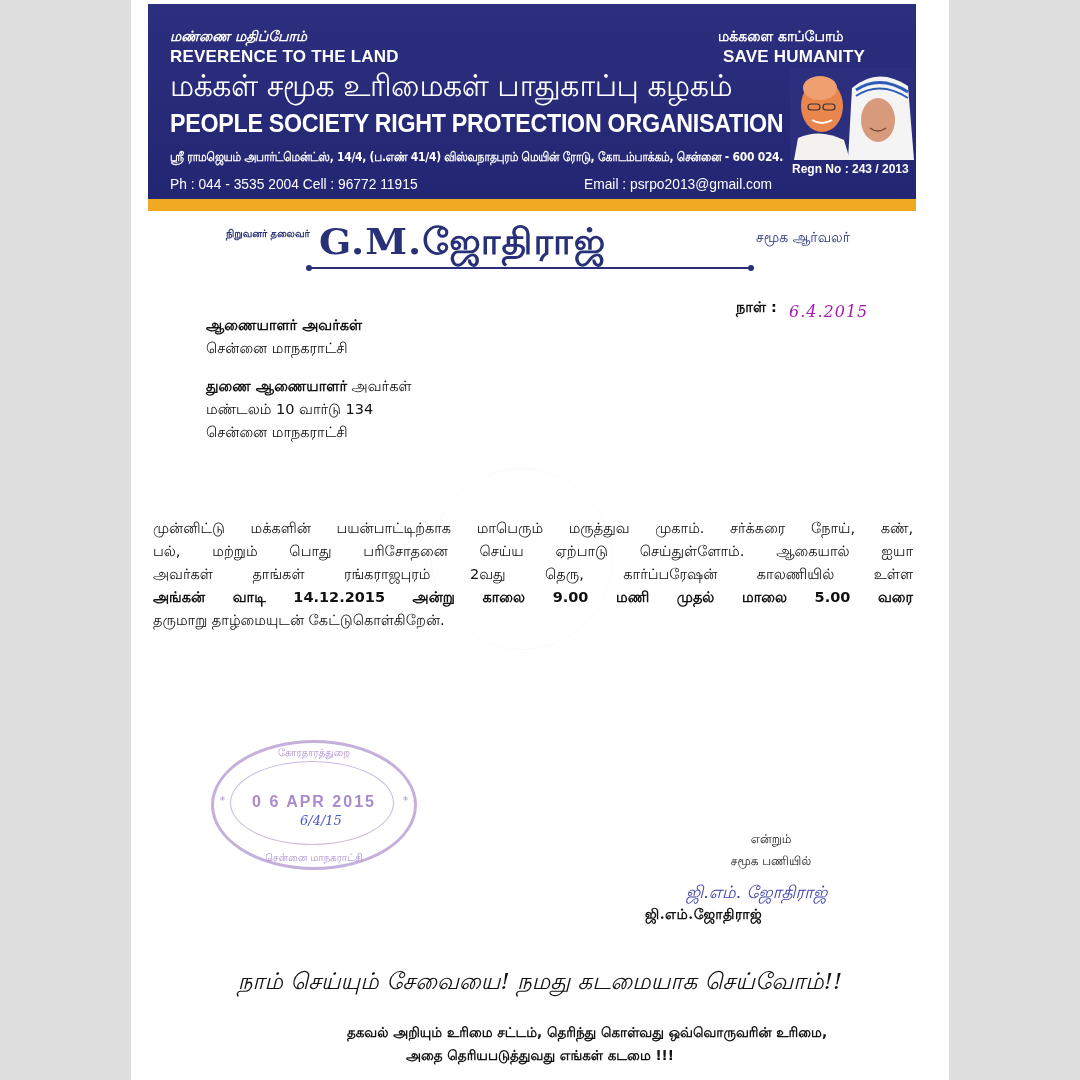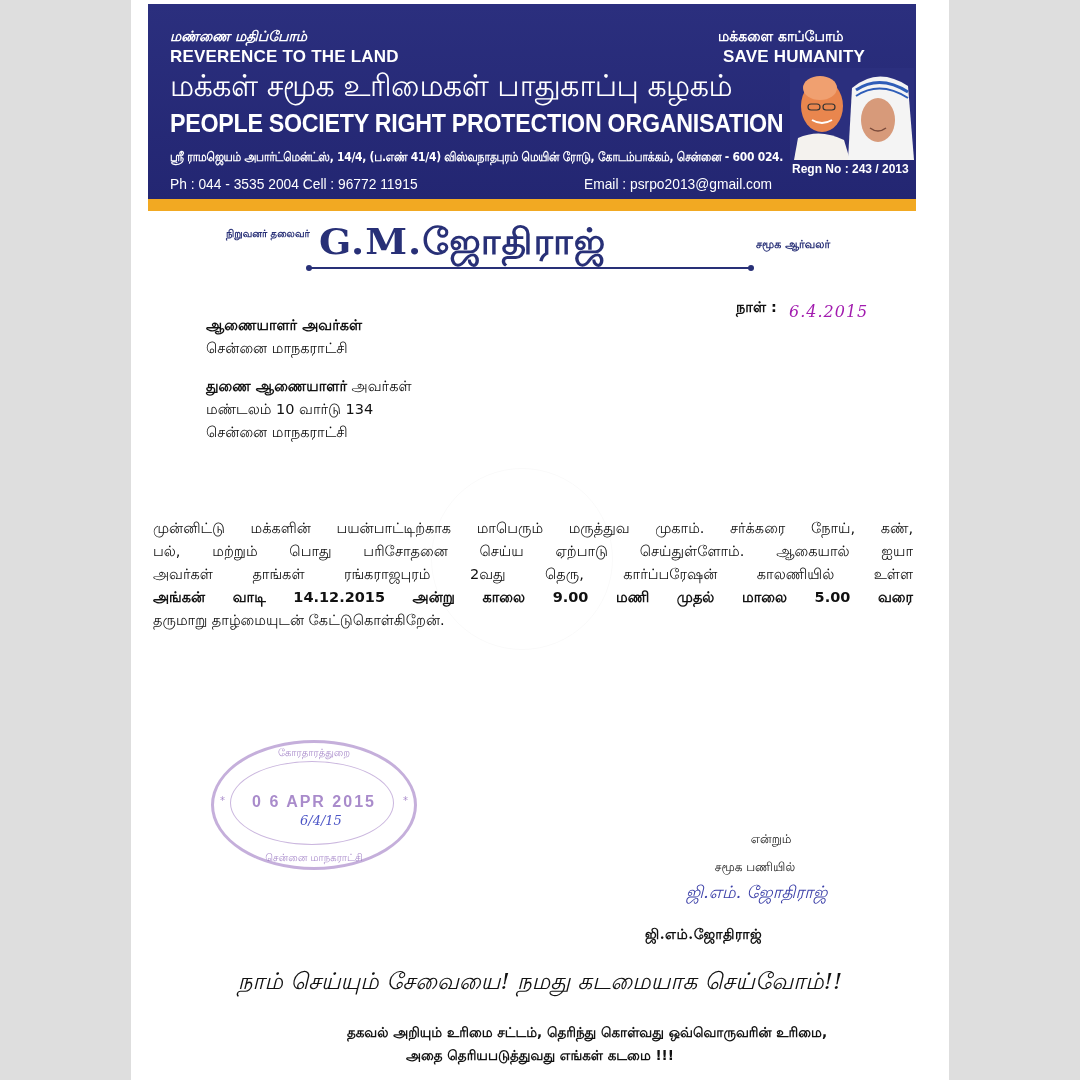--- a/index.html
+++ b/index.html
@@ -39,21 +39,21 @@
     }
 
     
     .founder { position: absolute; top: 220px; left: 0; width: 818px; height: 60px; }
     .founder-pre { position: absolute; left: 95px; top: 8px; font-size: 10px; font-weight: bold; color: #283077; }
     .founder-name {
       position: absolute; left: 188px; top: 0px; font-family: "DejaVu Serif", serif;
       font-size: 36px; font-weight: bold; color: #283077; letter-spacing: 1px;
       transform: scaleX(1.05); transform-origin: left center;
     }
-    .founder-post { position: absolute; left: 625px; top: 18px; font-size: 11px; font-weight: bold; color: #283077; }
+    .founder-post { position: absolute; left: 625px; top: 9px; font-size: 14px; font-weight: normal; color: #283077; }
     .founder-rule { position: absolute; left: 178px; top: 47px; width: 442px; height: 2px; background: #283077; }
     .rule-dot { position: absolute; top: -2px; width: 6px; height: 6px; border-radius: 50%; background: #283077; }
 
     
     .txt { position: absolute; color: #111; white-space: nowrap; }
     .addr-block { left: 75px; font-size: 14.5px; line-height: 23px; }
     .bold { font-weight: bold; }
     .date-label { left: 605px; top: 299px; font-size: 14.5px; font-weight: bold; }
     .date-val {
       position: absolute; left: 658px; top: 302px; font-family: "DejaVu Serif", serif; font-style: italic;
@@ -74,21 +74,21 @@
       border: 1.5px solid rgba(150, 110, 190, 0.5); border-radius: 50%;
     }
     .stamp-top { position: absolute; left: 0; right: 0; top: 4px; text-align: center; font-size: 10px; }
     .stamp-date { position: absolute; left: 0; right: 0; top: 50px; text-align: center; font-size: 16px; font-weight: bold; letter-spacing: 2px; font-family: "Liberation Sans", sans-serif; }
     .stamp-sign { position: absolute; left: 86px; top: 70px; font-size: 13px; font-style: italic; color: #4c55c6; font-family: "DejaVu Serif", serif; }
     .stamp-bottom { position: absolute; left: 0; right: 0; bottom: 2px; text-align: center; font-size: 10px; }
     .stamp-star { position: absolute; top: 52px; font-size: 10px; }
 
     .closing { font-size: 12px; text-align: center; }
     .sign-hand { position: absolute; left: 555px; top: 882px; font-family: "DejaVu Serif", serif; font-style: italic; font-size: 17px; color: #3b3fa8; }
-    .sign-name { position: absolute; left: 514px; top: 906px; font-family: "DejaVu Serif", serif; font-size: 14px; font-weight: bold; color: #111; letter-spacing: 0.5px; margin-top: 20px; }
+    .sign-name { position: absolute; left: 514px; top: 906px; font-family: "DejaVu Serif", serif; font-size: 14px; font-weight: bold; color: #111; letter-spacing: 0.5px; }
 
     .motto { position: absolute; left: 0; width: 818px; top: 968px; text-align: center; font-family: "DejaVu Serif", serif; font-style: italic; font-size: 23px; color: #111; }
     .footer-line { position: absolute; left: 0; width: 818px; text-align: center; font-size: 13.5px; font-weight: bold; color: #111; }
     .watermark {
       position: absolute; left: 300px; top: 468px; width: 180px; height: 180px; border-radius: 50%;
       border: 1px solid rgba(0,0,0,0.025);
     }
   </style>
 </head>
 <body>
@@ -168,20 +168,20 @@
     <div class="stamp-inner"></div>
     <div class="stamp-top">கோரதாரத்துறை</div>
     <span class="stamp-star" style="left:6px;">*</span>
     <span class="stamp-star" style="right:6px;">*</span>
     <div class="stamp-date">0 6  APR  2015</div>
     <div class="stamp-sign">6/4/15</div>
     <div class="stamp-bottom">சென்னை மாநகராட்சி</div>
   </div>
 
   <div class="txt closing" style="left:600px; top:832px; width:80px;">என்றும்</div>
-  <div class="txt closing" style="left:558px; top:854px; width:132px;margin-top:6px;">சமூக பணியில்</div>
+  <div class="txt closing" style="left:574px; top:854px; width:132px;">சமூக பணியில்</div>
   <div class="sign-hand">ஜி.எம். ஜோதிராஜ்</div>
   <div class="sign-name">ஜி.எம்.ஜோதிராஜ்</div>
 
   <div class="motto">நாம் செய்யும் சேவையை! நமது கடமையாக செய்வோம்!!</div>
   <div class="footer-line" style="top:1024px;padding-left:47px;">தகவல் அறியும் உரிமை சட்டம், தெரிந்து கொள்வது ஒவ்வொருவரின் உரிமை,</div>
   <div class="footer-line" style="top:1047px;">அதை தெரியபடுத்துவது எங்கள் கடமை !!!</div>
 </div>
 
 </body></html>

